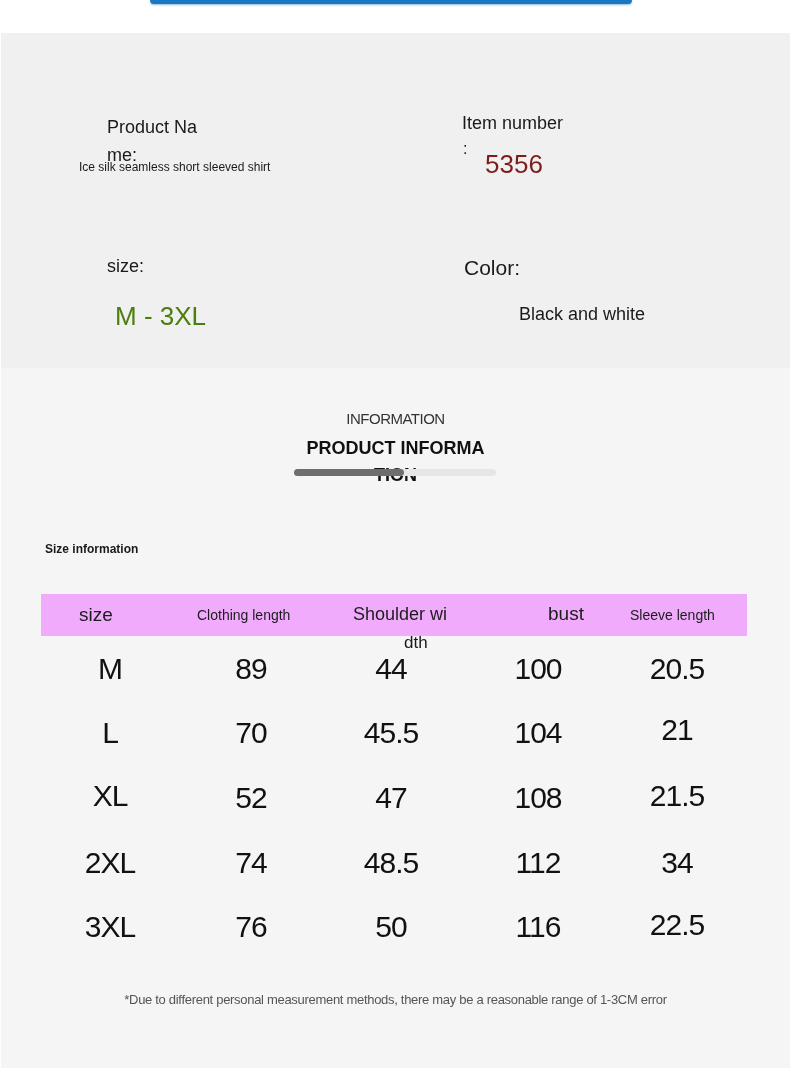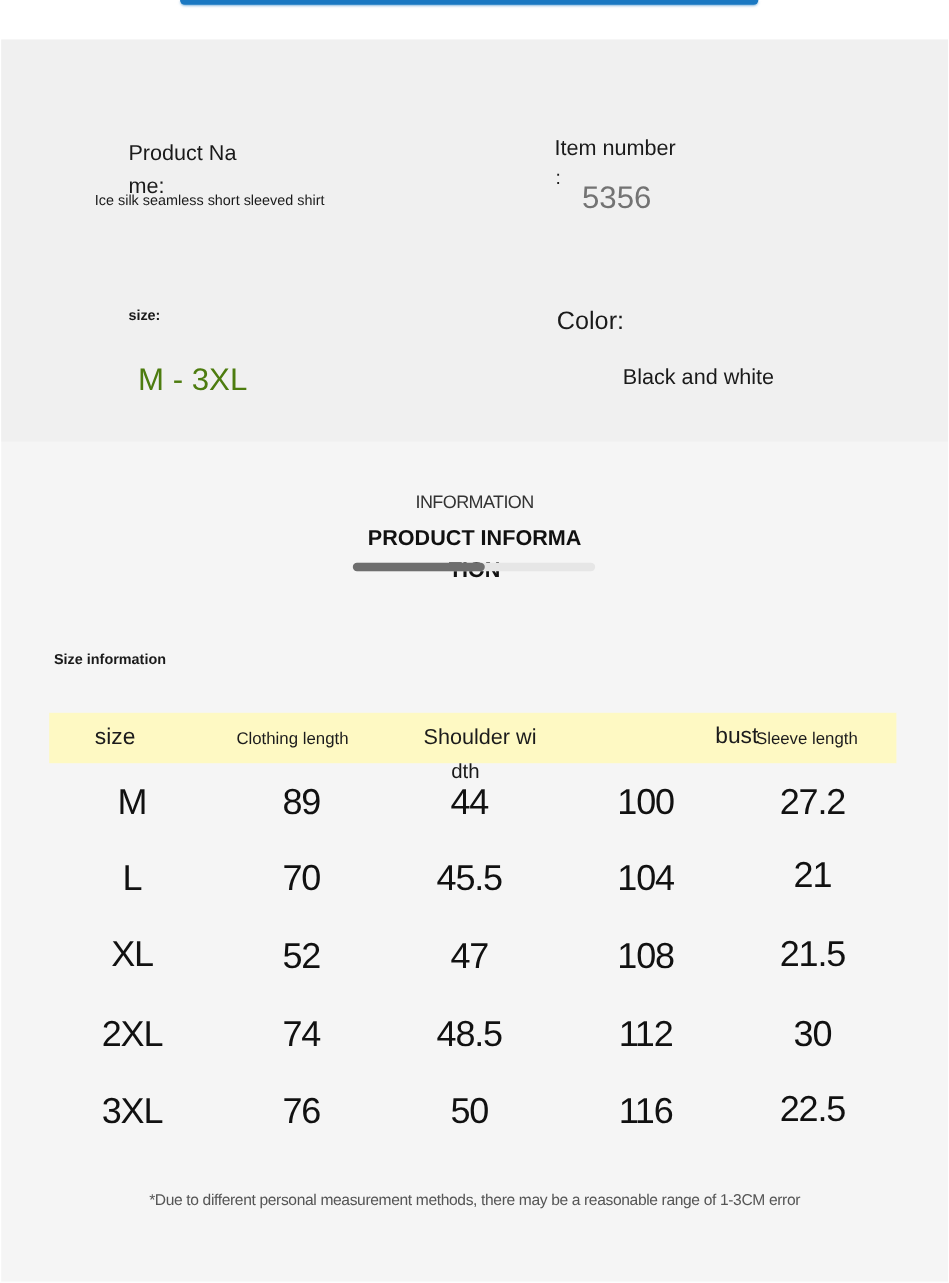--- a/index.html
+++ b/index.html
@@ -7,39 +7,39 @@
          font-family:"Liberation Sans","DejaVu Sans",sans-serif; color:#1a1a1a; }
   .topbar { position:absolute; left:150px; top:0; width:482px; height:4px; background:#1a78c2;
             border-radius:0 0 6px 6px; box-shadow:0 1px 2px rgba(26,120,194,0.5); }
   .panel { position:absolute; left:1px; top:33px; width:789px; height:1035px; background:#f5f5f5; }
   .panel-top { position:absolute; left:0; top:0; width:789px; height:335px; background:#f0f0f0; }
   .abs { position:absolute; white-space:nowrap; }
   .pname-label { left:107px; top:113px; font-size:18px; line-height:28px; white-space:normal; width:110px; }
   .pname-value { left:79px; top:160px; font-size:12px; }
   .item-label { left:462px; top:113px; font-size:18px; }
   .item-colon { left:463px; top:140px; font-size:16px; }
-  .item-value { left:485px; top:149px; font-size:26px; color:#737373; }
-  .size-label { left:107px; top:256px; font-size:12px;font-weight:bold; }
+  .item-value { left:485px; top:149px; font-size:26px; color:#7f1d1d; }
+  .size-label { left:107px; top:256px; font-size:18px; }
   .size-value { left:115px; top:301px; font-size:26px; color:#4d7c0f; }
   .color-label { left:464px; top:256px; font-size:21px; }
   .color-value { left:519px; top:304px; font-size:18px; }
   .info-small { left:0; width:791px; top:410px; text-align:center; font-size:15px; color:#333; letter-spacing:-0.5px; }
   .info-big { left:0; width:791px; top:435px; text-align:center; font-size:18px; font-weight:bold; color:#111; line-height:27px; }
   .info-big span { display:block; }
   .progress-track { position:absolute; left:294px; top:469px; width:202px; height:7px; background:#e6e6e6; border-radius:4px; }
   .progress-fill { position:absolute; left:0; top:0; width:110px; height:7px; background:#6e6e6e; border-radius:4px; }
   .sizeinfo-title { left:45px; top:542px; font-size:12px; font-weight:bold; }
-  .table-head { position:absolute; left:41px; top:594px; width:706px; height:42px; background:#fef9c3; }
+  .table-head { position:absolute; left:41px; top:594px; width:706px; height:42px; background:#f0abfc; }
   .th { position:absolute; top:0; height:42px; line-height:42px; color:#1c1c1c; }
   .th-size { left:38px; font-size:19px; }
   .th-clen { left:156px; font-size:14px; }
   .th-shoulder { left:304px; font-size:18px; top:10px; line-height:20px; width:110px; white-space:normal; text-align:center; }
-  .th-bust { left:507px; font-size:19px; line-height:40px;margin-left:48px; }
+  .th-bust { left:507px; font-size:19px; line-height:40px; }
   .th-sleeve { left:589px; font-size:14px; }
-  .th-shoulder2 { position:absolute; left:376px; top:633px; font-size:17px; }
+  .th-shoulder2 { position:absolute; left:404px; top:633px; font-size:17px; }
   .row { position:absolute; left:41px; width:706px; height:40px; }
   .cell { position:absolute; top:0; width:120px; text-align:center; font-size:30px; color:#111; letter-spacing:-1px; }
   .c0 { left:9px; }
   .c1 { left:150px; }
   .c2 { left:290px; }
   .c3 { left:437px; }
   .c4 { left:576px; }
   .note { left:0; width:791px; top:992px; text-align:center; font-size:13px; color:#555; letter-spacing:-0.3px; }
 </style>
 </head>
@@ -85,42 +85,42 @@
   <div class="th th-bust">bust</div>
   <div class="th th-sleeve">Sleeve length</div>
 </div>
 <div class="th-shoulder2">dth</div>
 
 <div class="row" style="top:652px">
   <div class="cell c0">M</div>
   <div class="cell c1">89</div>
   <div class="cell c2">44</div>
   <div class="cell c3">100</div>
-  <div class="cell c4">27.2</div>
+  <div class="cell c4">20.5</div>
 </div>
 <div class="row" style="top:716px">
   <div class="cell c0">L</div>
   <div class="cell c1">70</div>
   <div class="cell c2">45.5</div>
   <div class="cell c3">104</div>
   <div class="cell c4" style="top:-3px">21</div>
 </div>
 <div class="row" style="top:781px">
   <div class="cell c0" style="top:-2px">XL</div>
   <div class="cell c1">52</div>
   <div class="cell c2">47</div>
   <div class="cell c3">108</div>
   <div class="cell c4" style="top:-2px">21.5</div>
 </div>
 <div class="row" style="top:846px">
   <div class="cell c0">2XL</div>
   <div class="cell c1">74</div>
   <div class="cell c2">48.5</div>
   <div class="cell c3">112</div>
-  <div class="cell c4">30</div>
+  <div class="cell c4">34</div>
 </div>
 <div class="row" style="top:910px">
   <div class="cell c0">3XL</div>
   <div class="cell c1">76</div>
   <div class="cell c2">50</div>
   <div class="cell c3">116</div>
   <div class="cell c4" style="top:-2px">22.5</div>
 </div>
 
 <div class="abs note">*Due to different personal measurement methods, there may be a reasonable range of 1-3CM error</div>

